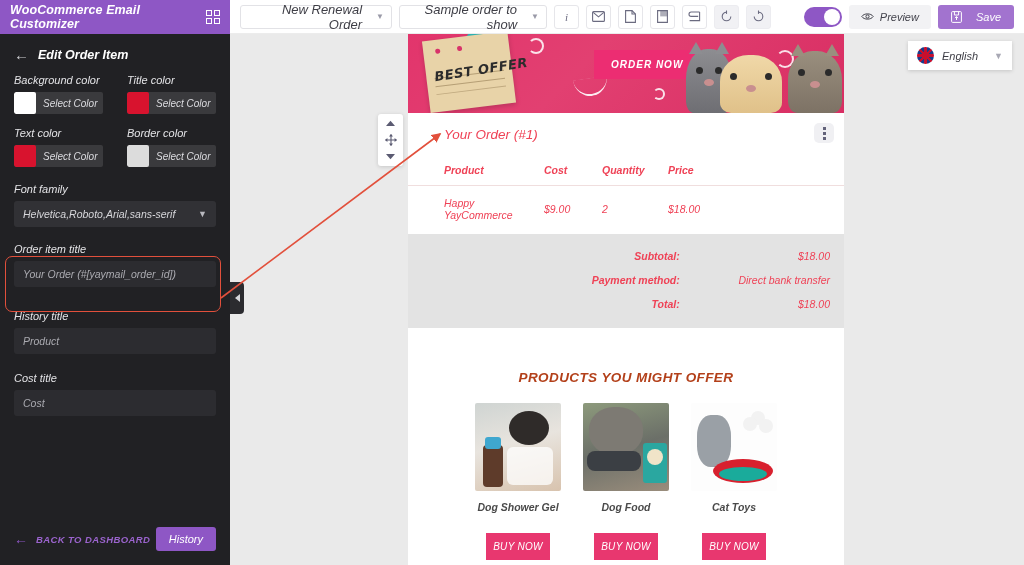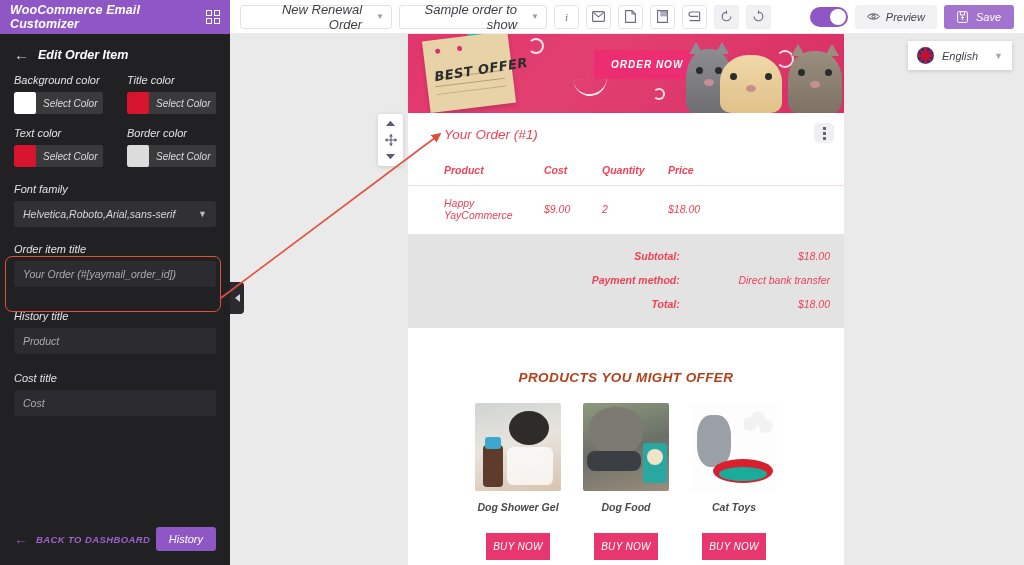--- a/index.html
+++ b/index.html
@@ -153,21 +153,21 @@
     position: absolute; right: 2px; top: 2px;
     width: 16px; height: 16px; border-radius: 50%; background: #fff;
   }
   .preview-btn {
     height: 24px; background: #f2f2f4; border-radius: 3px;
     display: flex; align-items: center; gap: 6px; padding: 0 12px;
   }
   .preview-btn .lbl { font-size: 11px; color: #43434c; }
   .save-btn {
     height: 24px; background: #a273cf; border-radius: 3px;
-    display: flex; align-items: center; gap: 8px; padding: 0 13px;
+    display: flex; align-items: center; gap: 14px; padding: 0 13px;
   }
   .save-btn .lbl { font-size: 11px; color: #fff; }
 
   
   .lang-sel {
     position: absolute; right: 12px; top: 41px;
     width: 104px; height: 29px; background: #fff;
     border-radius: 0; box-shadow: 0 1px 4px rgba(0,0,0,.16);
     display: flex; align-items: center; gap: 8px; padding: 0 9px;
     z-index: 12;

